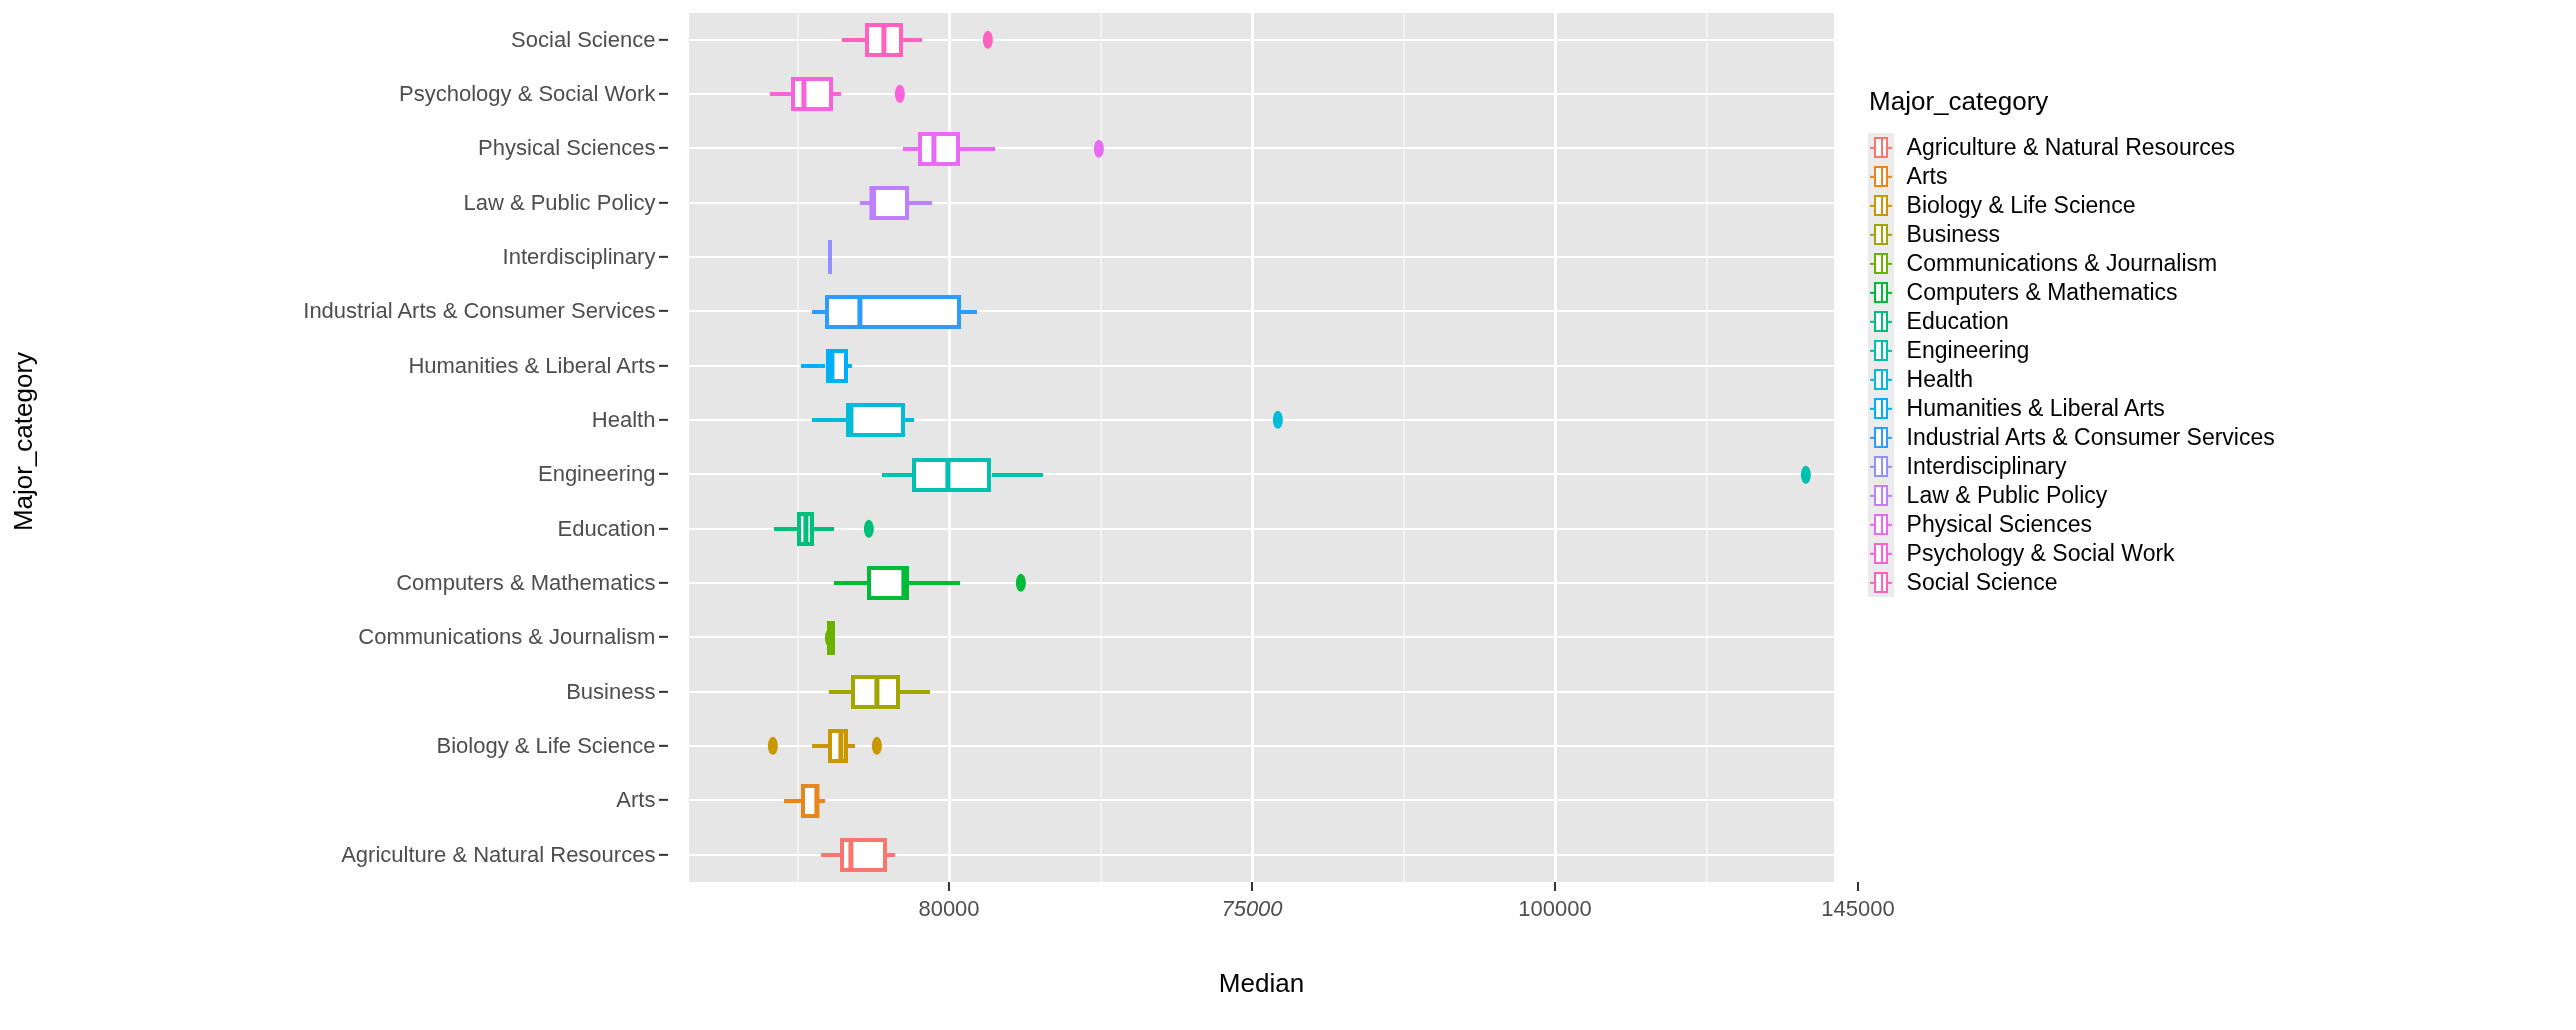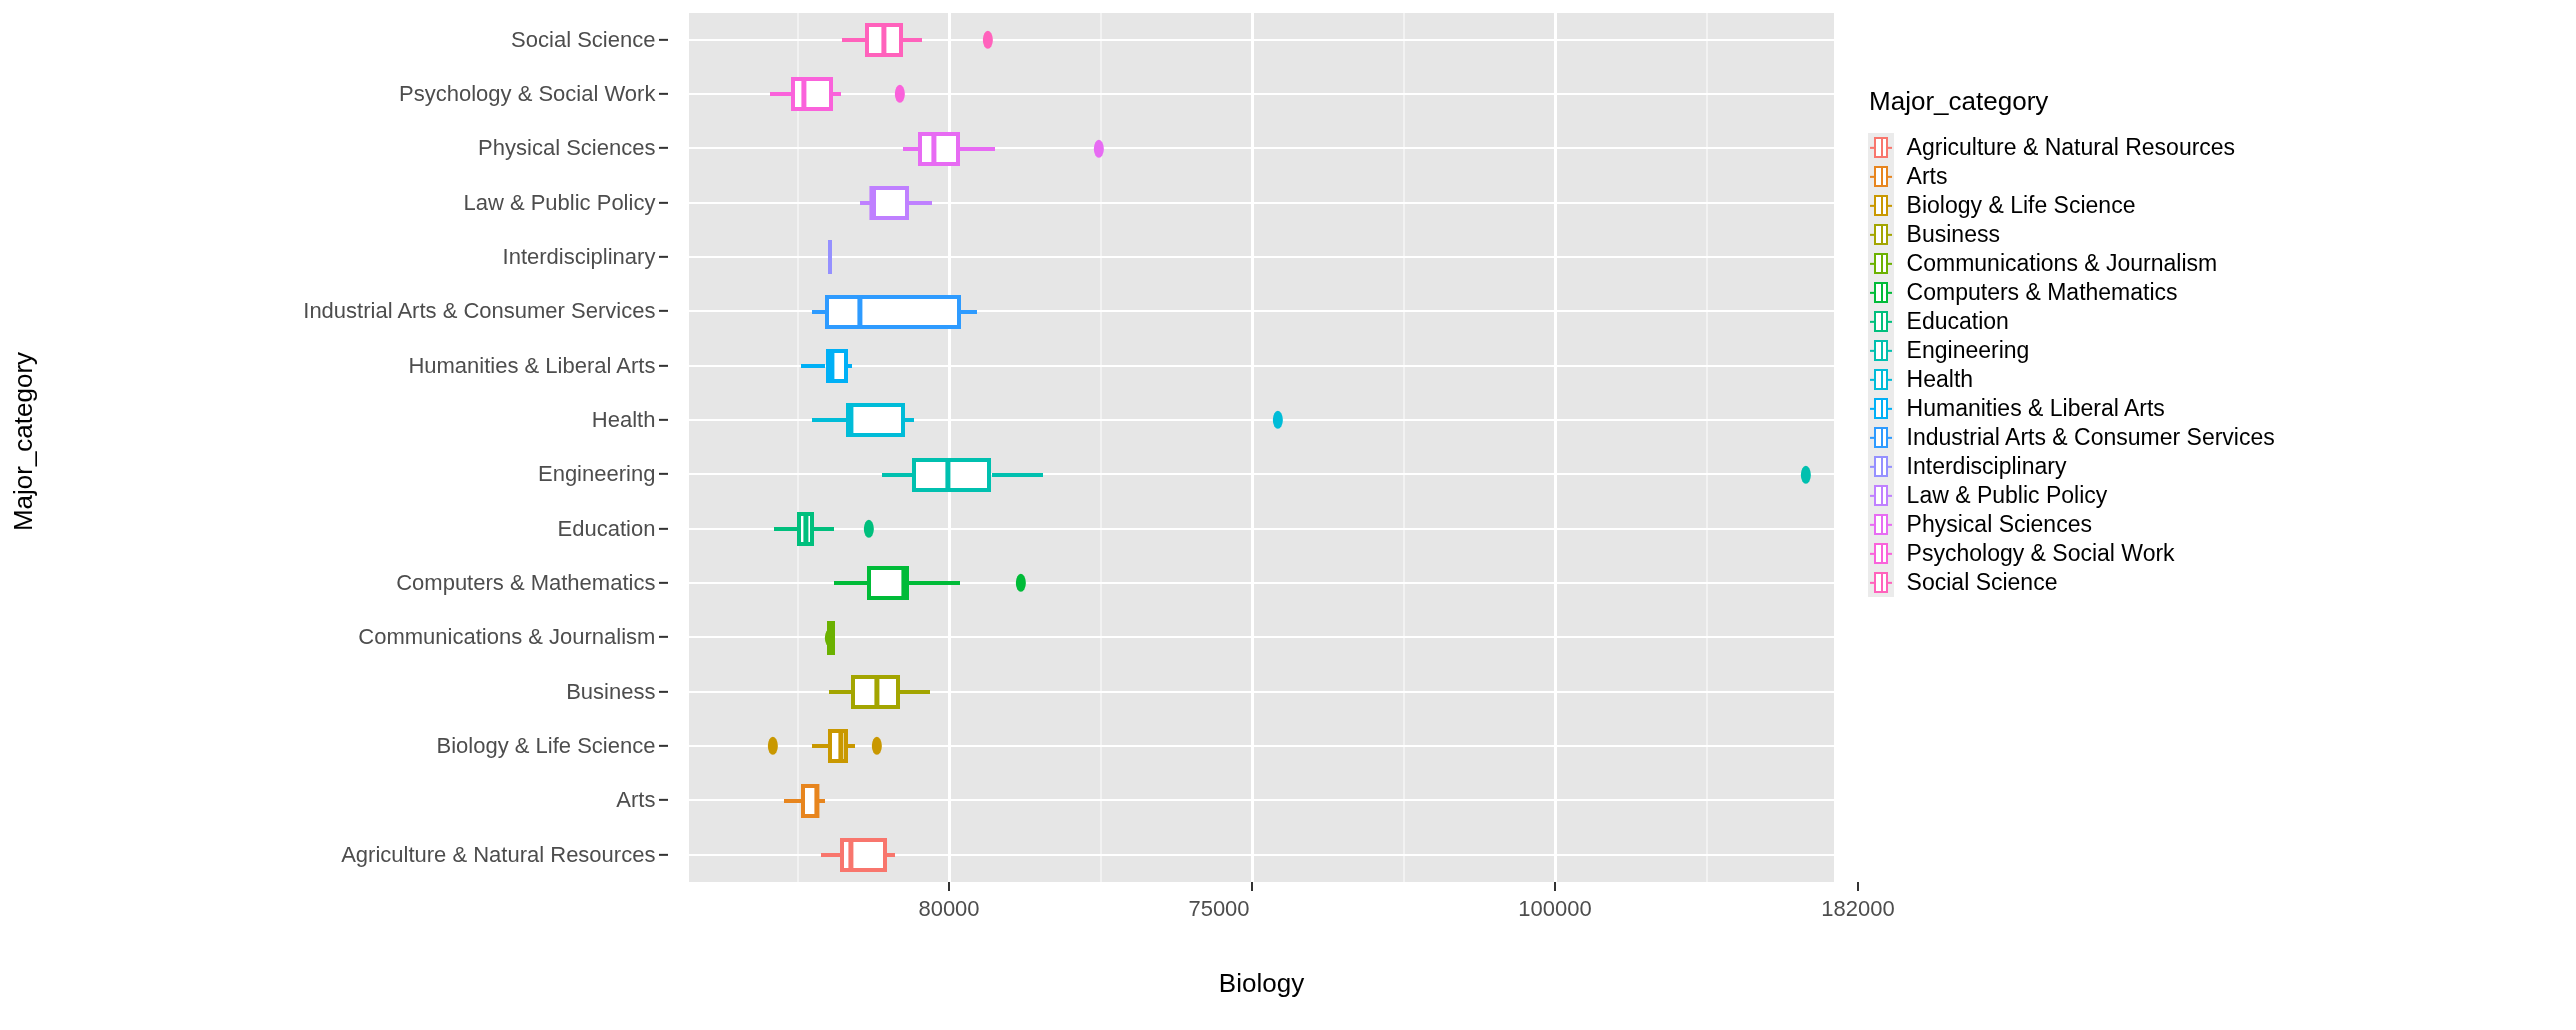--- a/index.html
+++ b/index.html
@@ -238,28 +238,28 @@
         <div class="bp-whisker-line" style="left: 198px; width: 8px; top: 842px; background: rgb(248, 118, 109);"></div>
         <div class="bp-box" style="left: 151px; width: 47px; height: 34px; top: 842px; border-color: rgb(248, 118, 109);"></div>
         <div class="bp-median" style="left: 162px; top: 842px; height: 34px; background: rgb(248, 118, 109);"></div>
       </div>
     </div>
 
   <div id="xaxis">
       <div class="xtick-mark" style="left: 259px;"></div>
       <div class="xtick-label" style="left: 260px;">80000</div>
       <div class="xtick-mark" style="left: 562px;"></div>
-      <div class="xtick-label" style="left: 530px;">75000</div>
+      <div class="xtick-label" style="left: 563px; font-style: italic;">75000</div>
       <div class="xtick-mark" style="left: 865px;"></div>
       <div class="xtick-label" style="left: 866px;">100000</div>
       <div class="xtick-mark" style="left: 1168px;"></div>
-      <div class="xtick-label" style="left: 1169px;">182000</div>
+      <div class="xtick-label" style="left: 1169px;">145000</div>
     </div>
 
-  <div id="xlab">Biology</div>
+  <div id="xlab">Median</div>
 
   <div id="legend">
     <div id="legend-title">Major_category</div>
     <div id="legend-items">
         <div class="legend-row">
           <div class="legend-key">
             <div class="lk-whisker" style="left: 1.7px; width: 5.7px; background: rgb(248, 118, 109);"></div>
             <div class="lk-whisker" style="right: 1.7px; width: 5.7px; background: rgb(248, 118, 109);"></div>
             <div class="lk-box" style="border-color: rgb(248, 118, 109);"></div>
             <div class="lk-median" style="background: rgb(248, 118, 109);"></div>

